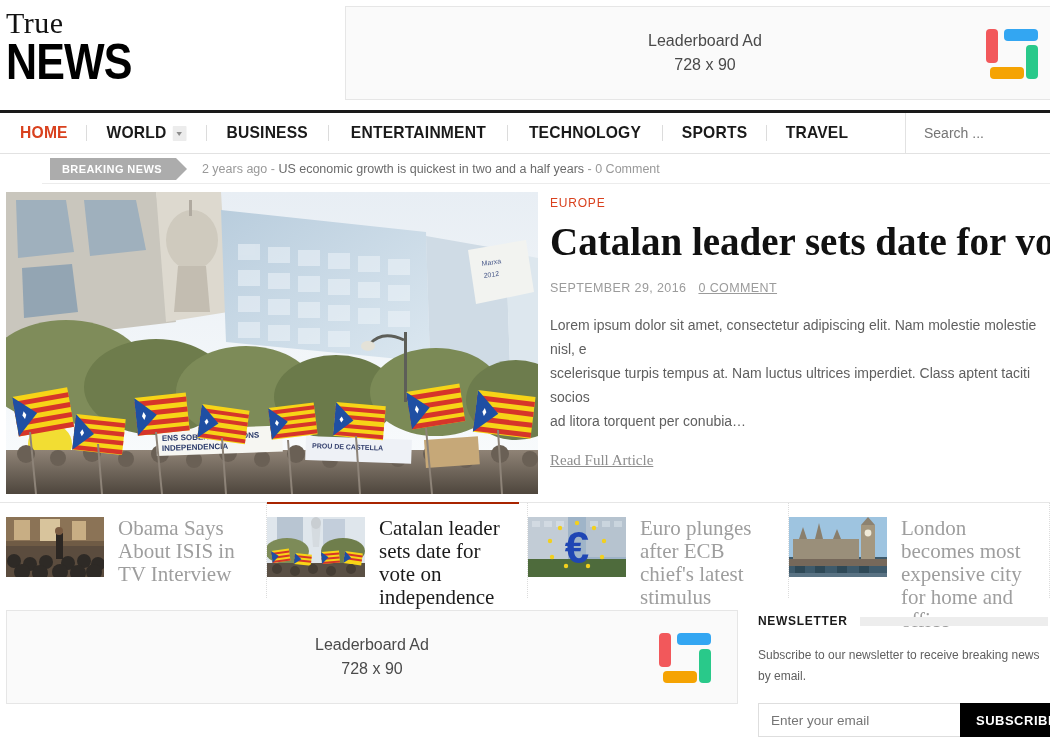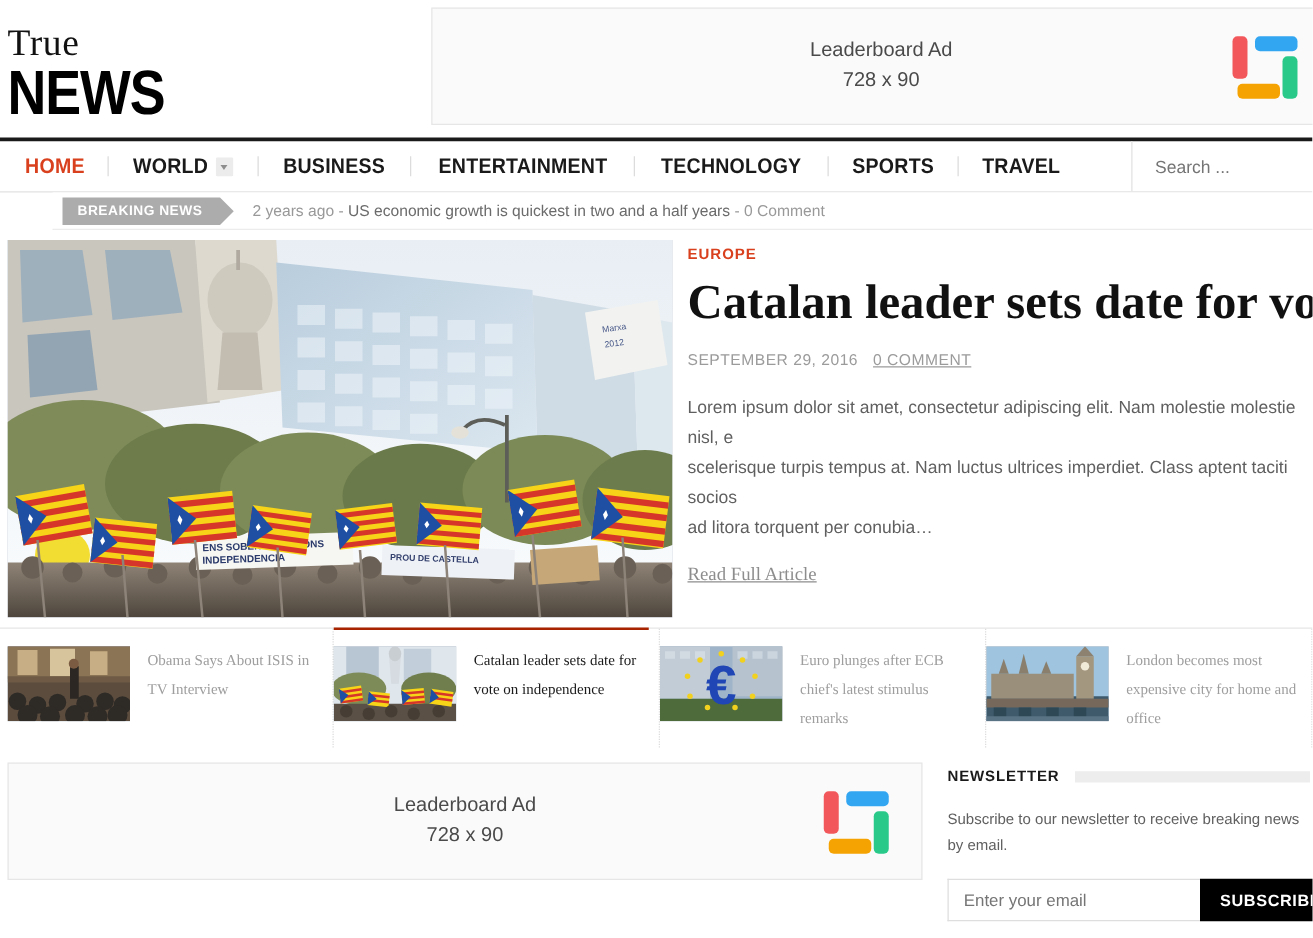--- a/index.html
+++ b/index.html
@@ -7,21 +7,21 @@
     width: 1050px; height: 750px;
     overflow: hidden;
     background: #ffffff;
     font-family: "Liberation Sans", sans-serif;
     color: #333;
   }
   .page { position: relative; width: 1050px; height: 750px; background:#fff; }
 
   
   .header { position: relative; height: 110px; width: 1050px; background:#fff; }
-  .logo-block { position:absolute; left:6px; top:20px; width:330px; }
+  .logo-block { position:absolute; left:6px; top:8px; width:330px; }
   .logo-true {
     font-family: "Liberation Serif", serif;
     font-size: 30px; line-height: 30px; color:#111; letter-spacing: .5px;
   }
   .logo-news {
     font-family: "Liberation Sans", sans-serif;
     font-weight: 700; font-size: 50px; line-height: 48px;
     letter-spacing: -1px; color:#000;
     transform: scaleX(0.86); transform-origin: left center;
   }
@@ -105,21 +105,21 @@
   
   .hero { position:relative; width:1050px; height:310px; padding:8px 0 0 0; display:flex; }
   .hero-img-wrap {
     position:relative; width:532px; height:302px; margin-left:6px; overflow:hidden;
     background:#cfd6dd;
   }
   .hero-svg { display:block; width:532px; height:302px; }
 
   .hero-body { flex:1; padding-left:12px; padding-top:2px; min-width:0; }
   .cat-label {
-    color:#d9411e; font-size:12px; font-weight:700; letter-spacing:.8px;
+    color:#d9411e; font-size:12px; font-weight:400; letter-spacing:.8px;
     margin-top:2px;
   }
   .hero-title {
     font-family:"Liberation Serif", serif; font-weight:700;
     font-size:39px; line-height:45px; color:#111; margin-top:9px;
     white-space:nowrap;
   }
   .hero-meta { margin-top:17px; font-size:12.5px; color:#9b9b9b; letter-spacing:.4px; }
   .hero-meta .comments { color:#9b9b9b; text-decoration:underline; margin-left:12px; cursor:pointer; }
   .hero-excerpt {
@@ -143,21 +143,21 @@
     border-right:1px dotted #dcdcdc; cursor:pointer;
   }
   .thumb.active::before {
     content:""; position:absolute; left:0; right:8px; top:-1px;
     height:2px; background:#a82400;
   }
   .thumb-img { width:98px; height:60px; flex:0 0 98px; overflow:hidden; background:#b9c2cb; }
   .thumb-img svg { display:block; width:98px; height:60px; }
   .thumb-title {
     margin-left:14px; font-family:"Liberation Serif", serif;
-    font-size:12px; line-height:23px; color:#9e9e9e;
+    font-size:21px; line-height:23px; color:#9e9e9e;
   }
   .thumb.active .thumb-title { color:#1b1b1b; }
 
   
   .bottom { position:relative; width:1050px; margin-top:12px; display:flex; padding-left:6px; }
   .ad-bottom {
     position:relative; width:732px; height:94px; background:#fafafa;
     border:1px solid #e6e6e6; display:flex; align-items:center; justify-content:center;
   }
   .newsletter { margin-left:20px; width:290px; padding-top:4px; }

